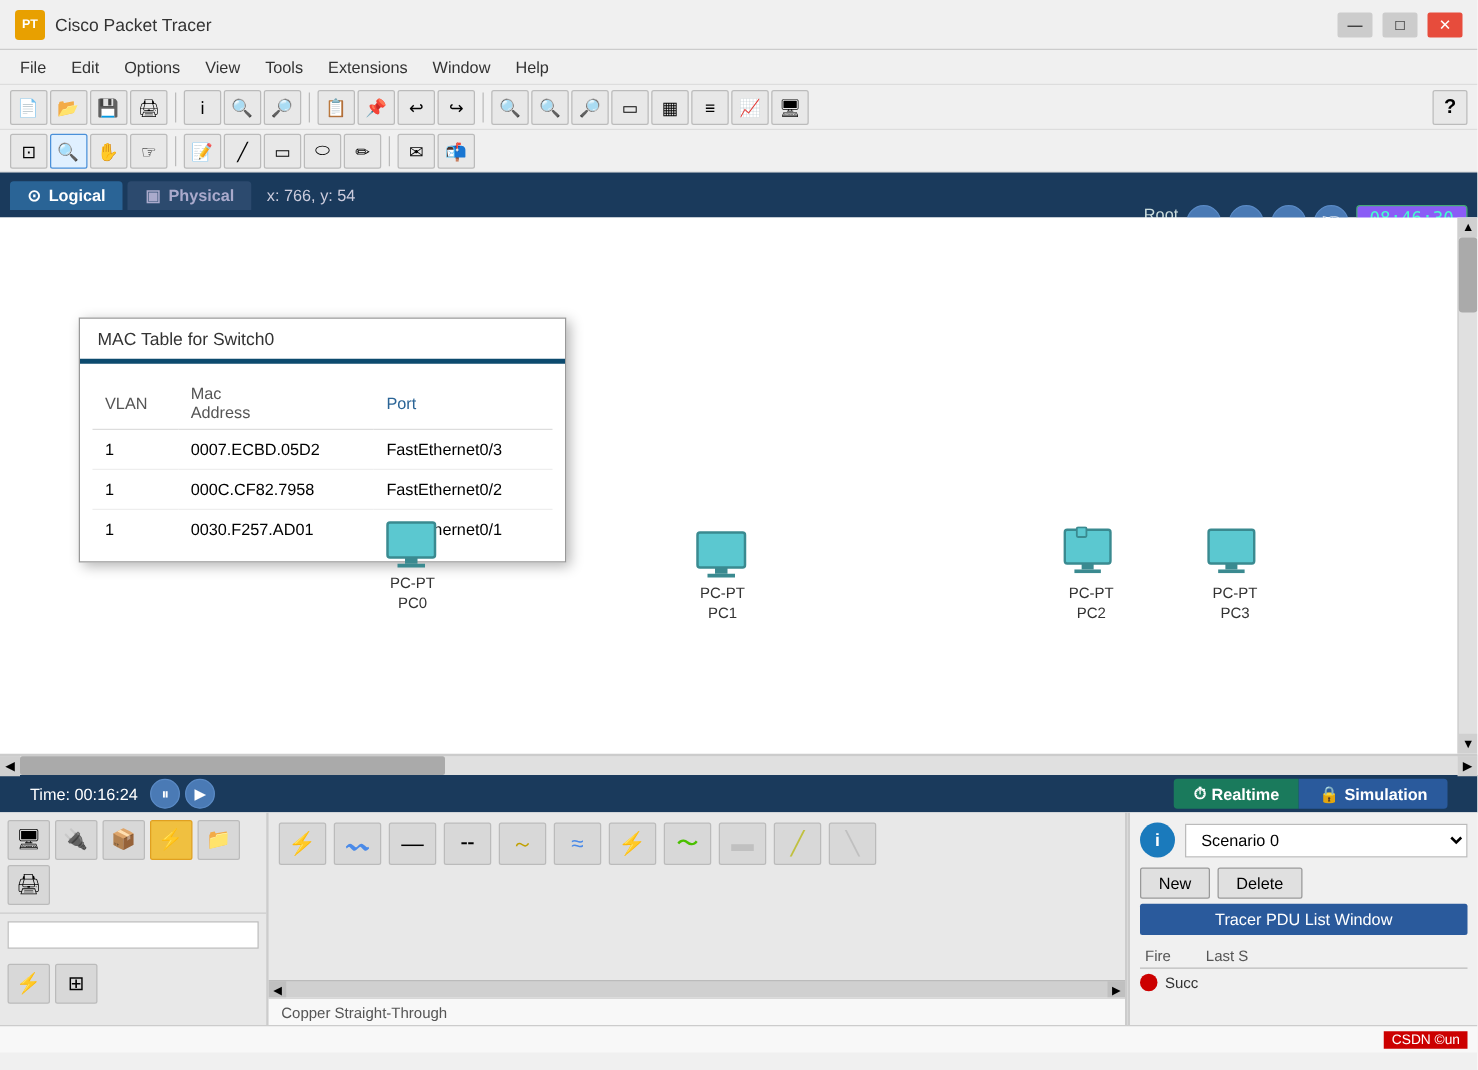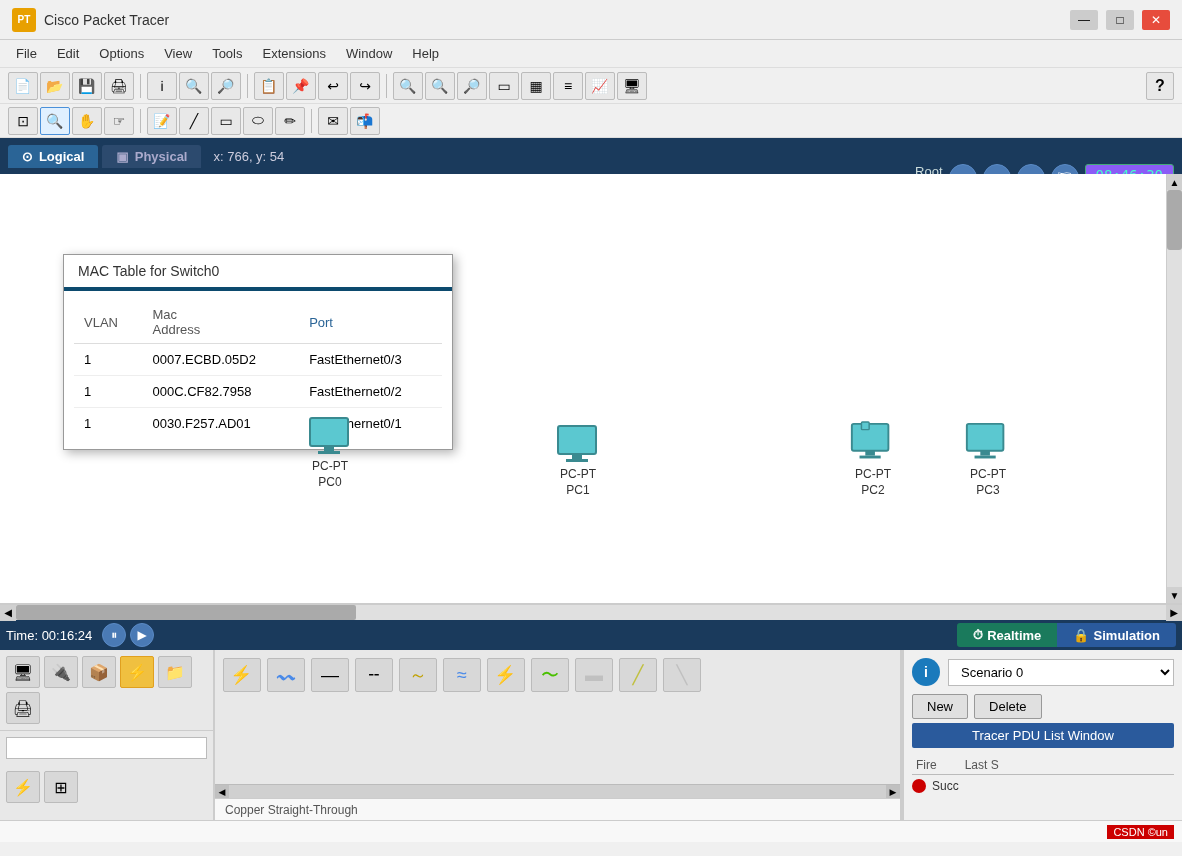--- a/index.html
+++ b/index.html
@@ -126,21 +126,21 @@
       display: flex; align-items: center; padding: 0;
     }
     #scrollbar-h-left { width: 16px; height: 16px; background: #d0d0d0; display: flex; align-items: center; justify-content: center; cursor: pointer; font-size: 10px; flex-shrink: 0; }
     #scrollbar-h-right { width: 16px; height: 16px; background: #d0d0d0; display: flex; align-items: center; justify-content: center; cursor: pointer; font-size: 10px; flex-shrink: 0; }
     #scrollbar-h-track { flex: 1; height: 100%; background: #e0e0e0; position: relative; }
     #scrollbar-h-thumb { position: absolute; left: 0; top: 0; width: 340px; height: 100%; background: #aaa; border-radius: 2px; }
 
     
     #status-bar {
       height: 30px; background: #1a3a5c; display: flex; align-items: center;
-      padding: 0 6px; gap: 10px;
+      padding: 0 24px; gap: 10px;
     }
     #time-info { color: white; font-size: 13px; }
     #timer-controls { display: flex; gap: 4px; }
     .timer-btn {
       width: 24px; height: 24px; border-radius: 50%; background: #4a7ab5;
       border: 1px solid #5a8ac5; cursor: pointer; display: flex;
       align-items: center; justify-content: center; color: white; font-size: 12px;
     }
     #mode-buttons { margin-left: auto; display: flex; }
     .mode-btn {

